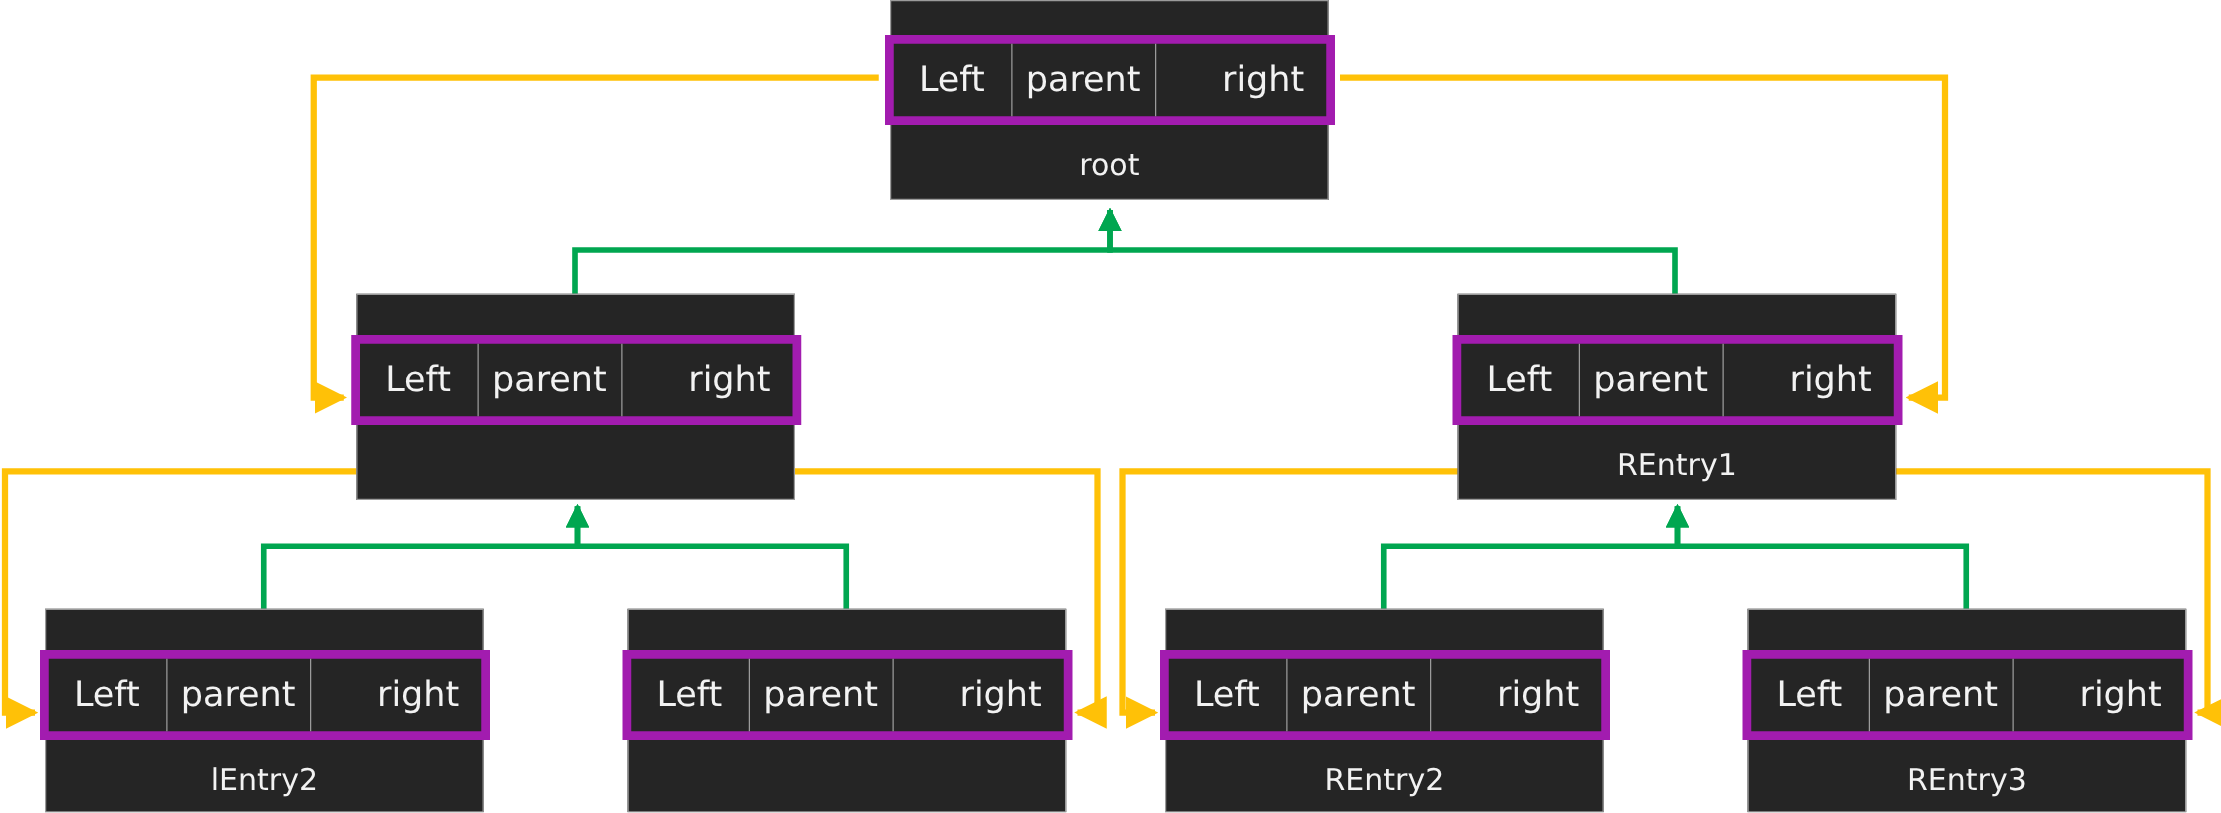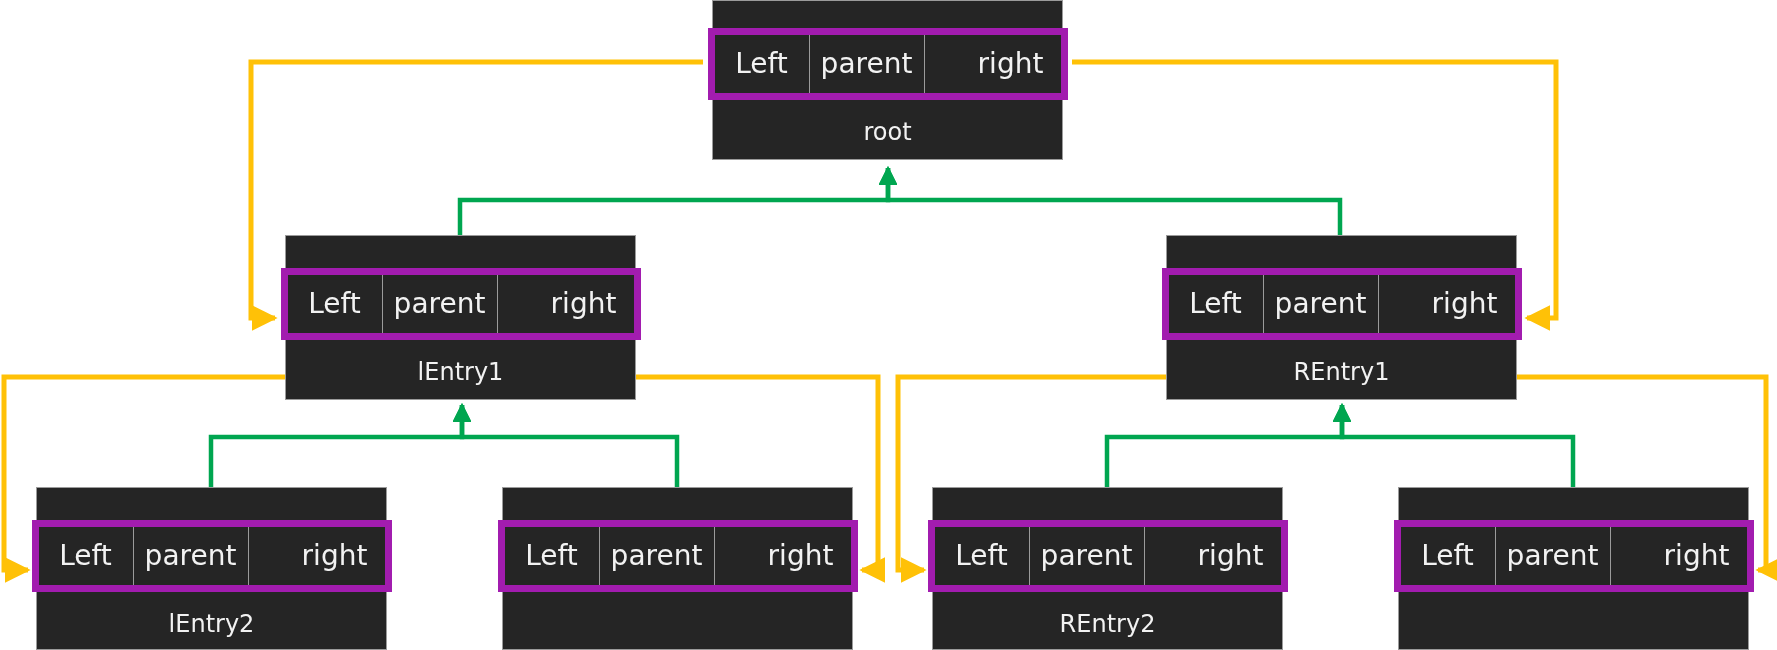--- a/index.html
+++ b/index.html
@@ -103,21 +103,20 @@
     </div>
     <div class="node-label">root</div>
   </div>
 
   <div class="node" style="left: 285px; top: 235px; width: 351px; height: 165px; padding-top: 32px;">
     <div class="node-fields">
       <div class="field field-left">Left</div>
       <div class="field field-parent">parent</div>
       <div class="field field-right">right</div>
     </div>
-    <div class="node-label">lEntry1</div>
   </div>
 
   <div class="node" style="left: 1166px; top: 235px; width: 351px; height: 165px; padding-top: 32px;">
     <div class="node-fields">
       <div class="field field-left">Left</div>
       <div class="field field-parent">parent</div>
       <div class="field field-right">right</div>
     </div>
     <div class="node-label">REntry1</div>
   </div>
@@ -147,16 +146,17 @@
     </div>
     <div class="node-label">REntry2</div>
   </div>
 
   <div class="node" style="left: 1398px; top: 487px; width: 351px; height: 163px; padding-top: 32px;">
     <div class="node-fields">
       <div class="field field-left">Left</div>
       <div class="field field-parent">parent</div>
       <div class="field field-right">right</div>
     </div>
+    <div class="node-label">REntry3</div>
   </div>
 </div>
 
 </div>
 
 </body></html>

